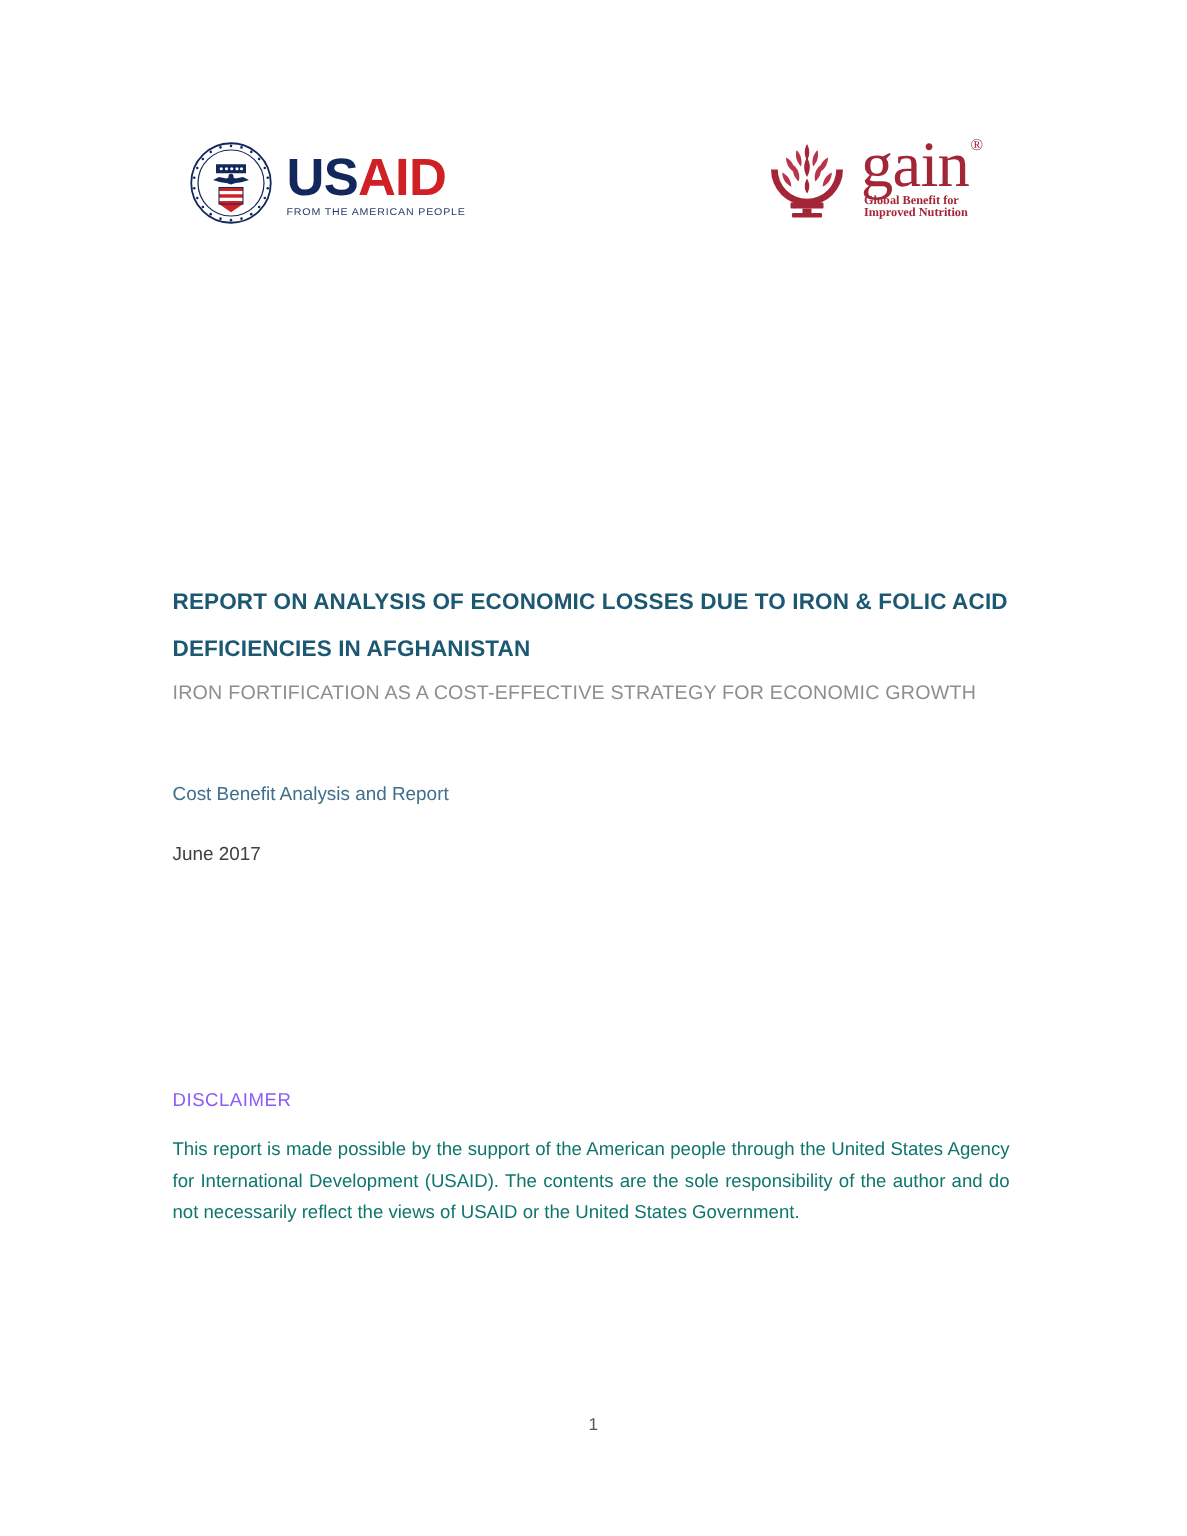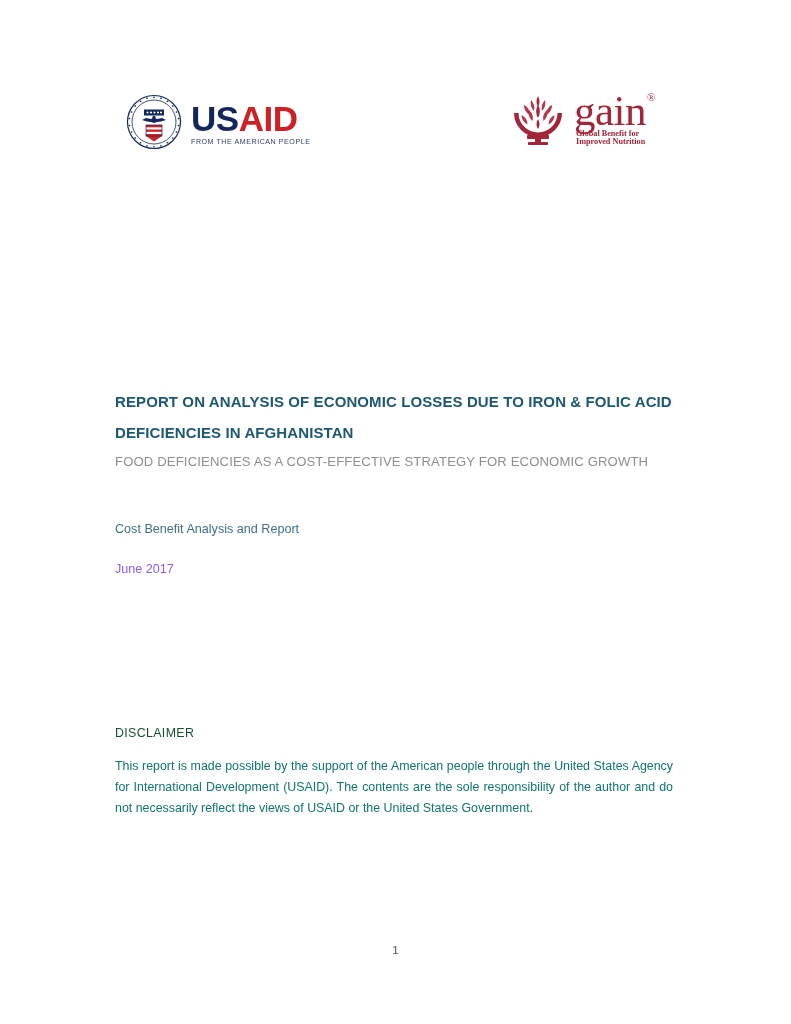--- a/index.html
+++ b/index.html
@@ -147,40 +147,40 @@
     color: #3f6f8c;
     margin: 0;
     position: absolute;
     left: 0;
     top: 136px;
     white-space: nowrap;
   }
   .doc-date {
     font-family: "Liberation Sans", sans-serif;
     font-size: 12.6px;
-    color: #8b5cf6;
+    color: #404040;
     margin: 0;
     position: absolute;
     left: 0;
     top: 176px;
     white-space: nowrap;
   }
 
   
   .disclaimer {
     position: absolute;
     left: 115px;
     top: 726px;
     width: 558px;
   }
   .disclaimer-heading {
     font-family: "Liberation Sans", sans-serif;
     font-size: 12.4px;
     letter-spacing: 0.35px;
-    color: #14532d;
+    color: #8b5cf6;
     margin: 0;
     font-weight: normal;
   }
   .disclaimer-body {
     font-family: Liberation Sans, sans-serif;
     font-size: 12.4px;
     line-height: 21px;
     color: #0f766e;
     margin: 16px 0 0 0;
     text-align: justify;
@@ -304,21 +304,21 @@
           <span>gain</span><span class="reg">®</span>
         </div>
         <div class="sub">Global Benefit for</div>
         <div class="sub">Improved Nutrition</div>
       </div>
     </div>
   </div>
 
   <div class="title-block">
     <h1 class="doc-title">REPORT ON ANALYSIS OF ECONOMIC LOSSES DUE TO IRON &amp; FOLIC ACID DEFICIENCIES IN AFGHANISTAN</h1>
-    <p class="doc-subtitle">FOOD DEFICIENCIES AS A COST-EFFECTIVE STRATEGY FOR ECONOMIC GROWTH</p>
+    <p class="doc-subtitle">IRON FORTIFICATION AS A COST-EFFECTIVE STRATEGY FOR ECONOMIC GROWTH</p>
     <p class="doc-kicker">Cost Benefit Analysis and Report</p>
     <p class="doc-date">June 2017</p>
   </div>
 
   <div class="disclaimer">
     <p class="disclaimer-heading">DISCLAIMER</p>
     <p class="disclaimer-body">This report is made possible by the support of the American people through the United States Agency for International Development (USAID). The contents are the sole responsibility of the author and do not necessarily reflect the views of USAID or the United States Government.</p>
   </div>
 
   <div class="page-number">1</div>

